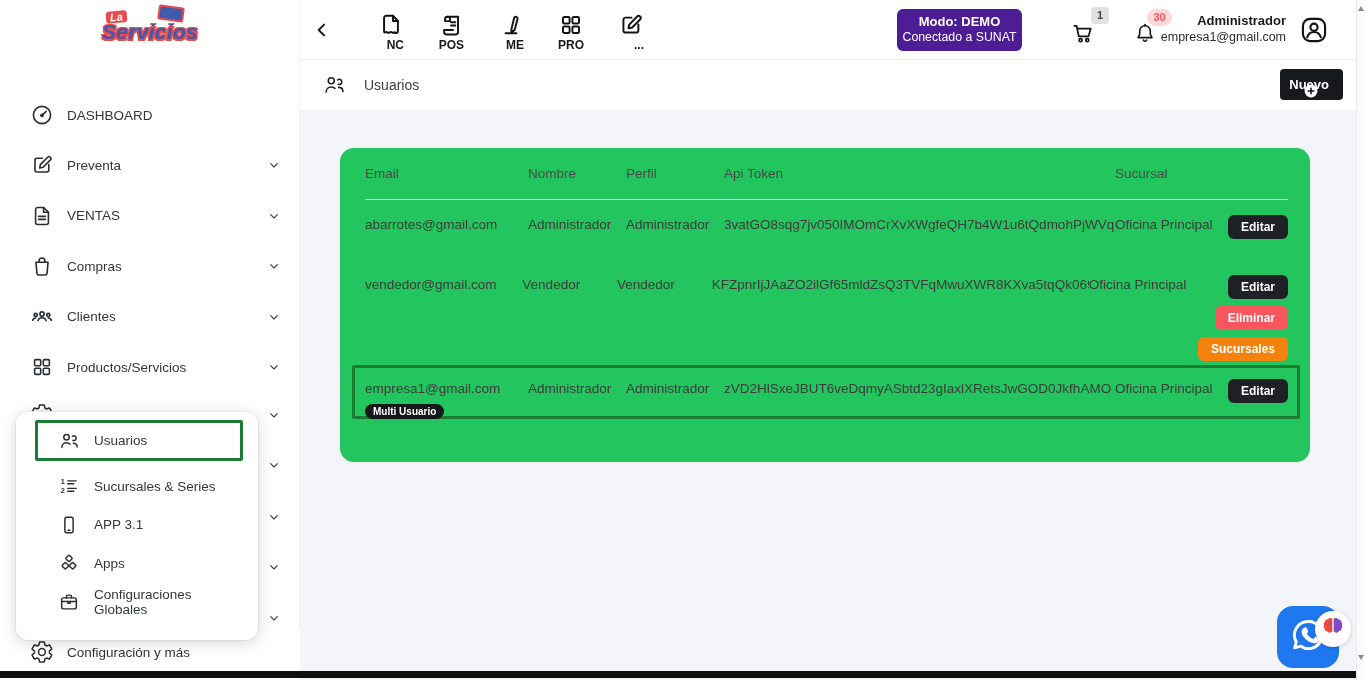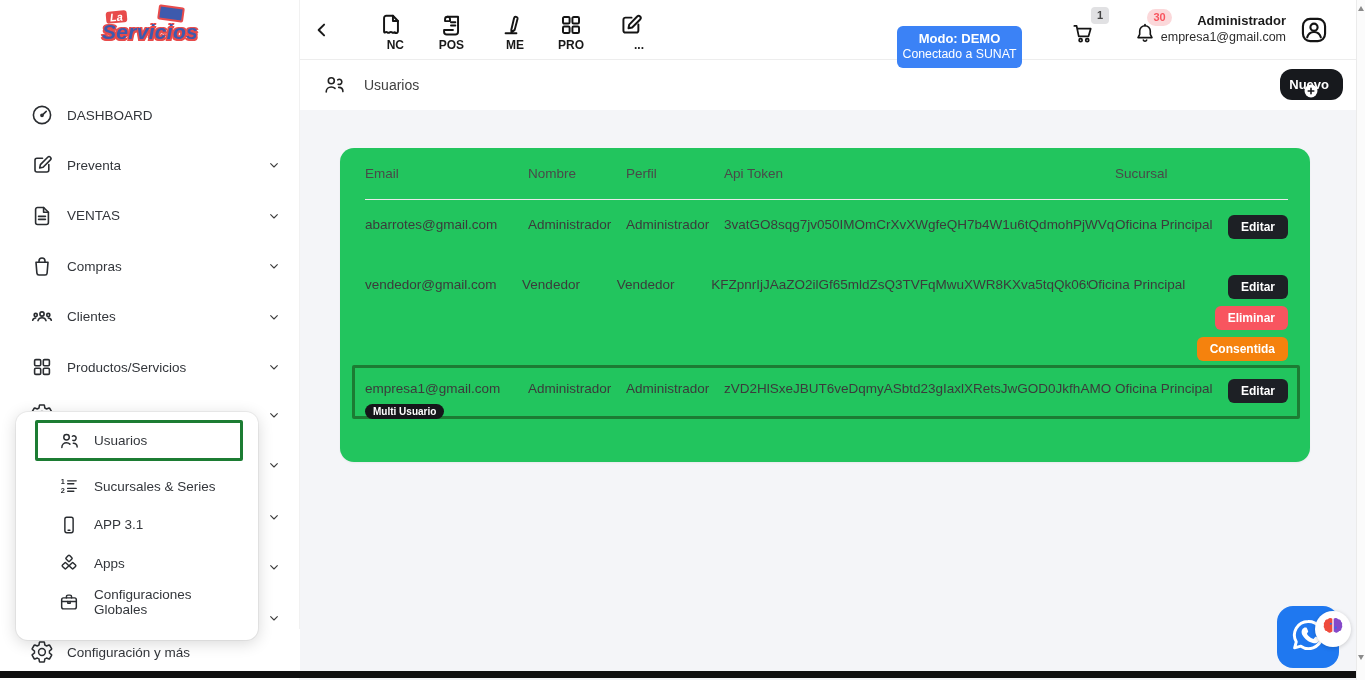--- a/index.html
+++ b/index.html
@@ -33,40 +33,40 @@
 
   
   .topbar{position:absolute;left:300px;top:0;width:1056px;height:60px;background:#fff;border-bottom:1px solid #ededed;z-index:5;}
   .collapse{position:absolute;left:12px;top:19px;width:20px;height:22px;color:#1a1a1a;cursor:pointer;}
   .collapse svg{width:100%;height:100%;}
   .topnav{position:absolute;left:44px;top:5px;display:flex;}
   .tn-item{width:60px;display:flex;flex-direction:column;align-items:flex-end;padding-top:7px;cursor:pointer;}
   .tn-item .icon{width:26px;height:26px;color:#141414;}
   .tn-item .icon svg *{stroke-width:1.8;}
   .tn-lbl{font-size:12px;font-weight:bold;color:#191919;margin-top:0;line-height:14px;}
-  .mode-badge{position:absolute;left:597px;top:26px;width:125px;height:42px;background:#3b82f6;border-radius:6px;color:#fff;text-align:center;cursor:pointer;}
+  .mode-badge{position:absolute;left:597px;top:9px;width:125px;height:42px;background:#4c1d95;border-radius:6px;color:#fff;text-align:center;cursor:pointer;}
   .mode-line1{font-size:13px;font-weight:bold;margin-top:5px;}
   .mode-line2{font-size:12.3px;margin-top:1px;}
   .cart-wrap{position:absolute;left:770px;top:20px;width:26px;height:26px;color:#141414;cursor:pointer;}
   .cart-wrap svg{width:100%;height:100%;}
   .cart-badge{position:absolute;left:791px;top:7px;min-width:18px;height:17px;background:#e1e1e3;border-radius:4px;font-size:11px;font-weight:bold;color:#454545;text-align:center;line-height:17px;padding:0 3px;}
   .bell-wrap{position:absolute;left:833px;top:21px;width:24px;height:25px;color:#141414;cursor:pointer;}
   .bell-wrap svg{width:100%;height:100%;}
   .bell-badge{position:absolute;left:847px;top:9px;min-width:25px;height:17px;background:#fbd8da;border-radius:9px;font-size:11px;font-weight:bold;color:#f8555f;text-align:center;line-height:17px;padding:0 4px;}
   .user-text{position:absolute;right:70px;top:13px;text-align:right;cursor:pointer;}
   .user-name{font-size:13px;font-weight:bold;color:#1b1b1b;line-height:16px;}
   .user-email{font-size:12.5px;color:#2d2d2d;line-height:16px;}
   .avatar{position:absolute;right:26px;top:14px;width:32px;height:32px;color:#141414;cursor:pointer;}
   .avatar svg{width:100%;height:100%;}
 
   
   .titlebar{position:absolute;left:300px;top:60px;width:1056px;height:50px;background:#fff;z-index:4;}
   .titlebar .icon{position:absolute;left:22px;top:13px;width:24px;height:24px;color:#212121;}
   .page-title{position:absolute;left:64px;top:0;font-size:14px;color:#3f3f3f;line-height:50px;}
-  .btn-nuevo{position:absolute;right:13px;top:9px;height:31px;background:#17191d;border:none;border-radius:12px;color:#fff;
+  .btn-nuevo{position:absolute;right:13px;top:9px;height:31px;background:#17191d;border:none;border-radius:4px;color:#fff;
     display:flex;align-items:center;gap:6px;padding:0 14px 0 9px;font-size:13px;font-weight:bold;cursor:pointer;font-family:inherit;}
   .btn-nuevo .icon{width:18px;height:18px;}
 
   
   .card{position:absolute;left:340px;top:148px;width:970px;height:314px;background:#22c55e;border-radius:14px;z-index:3;
     padding:0 22px 0 25px;box-shadow:0 1px 2px rgba(16,24,40,.05);}
   .thead{display:flex;height:52px;align-items:center;border-bottom:1px solid #eaeaea;color:#494949;font-size:13.5px;}
   .c0{width:163px;}.c1{width:98px;}.c2{width:98px;}.c3{width:391px;}.c4{width:113px;}
   .trow{display:flex;align-items:flex-start;padding-top:14px;}
   .trow .cell{font-size:13.5px;color:#3b3b3b;line-height:1.6;padding-right:8px;}
@@ -462,21 +462,21 @@
           <div class="cell c0">
             <div>vendedor@gmail.com</div>
           </div>
           <div class="cell c1">Vendedor</div>
           <div class="cell c2">Vendedor</div>
           <div class="cell c3 cell-token">KFZpnrIjJAaZO2ilGf65mldZsQ3TVFqMwuXWR8KXva5tqQk069</div>
           <div class="cell c4">Oficina Principal</div>
           <div class="actions">
             <button class="abtn a-dark">Editar</button>
             <button class="abtn a-red">Eliminar</button>
-            <button class="abtn a-orange">Consentida</button>
+            <button class="abtn a-orange">Sucursales</button>
           </div>
         </div>
         <div class="trow highlight">
           <div class="cell c0"><div>empresa1@gmail.com</div><span class="multi-badge">Multi Usuario</span></div>
           <div class="cell c1">Administrador</div>
           <div class="cell c2">Administrador</div>
           <div class="cell c3 cell-token">zVD2HlSxeJBUT6veDqmyASbtd23gIaxlXRetsJwGOD0JkfhAMO</div>
           <div class="cell c4">Oficina Principal</div>
           <div class="actions">
             <button class="abtn a-dark">Editar</button>

